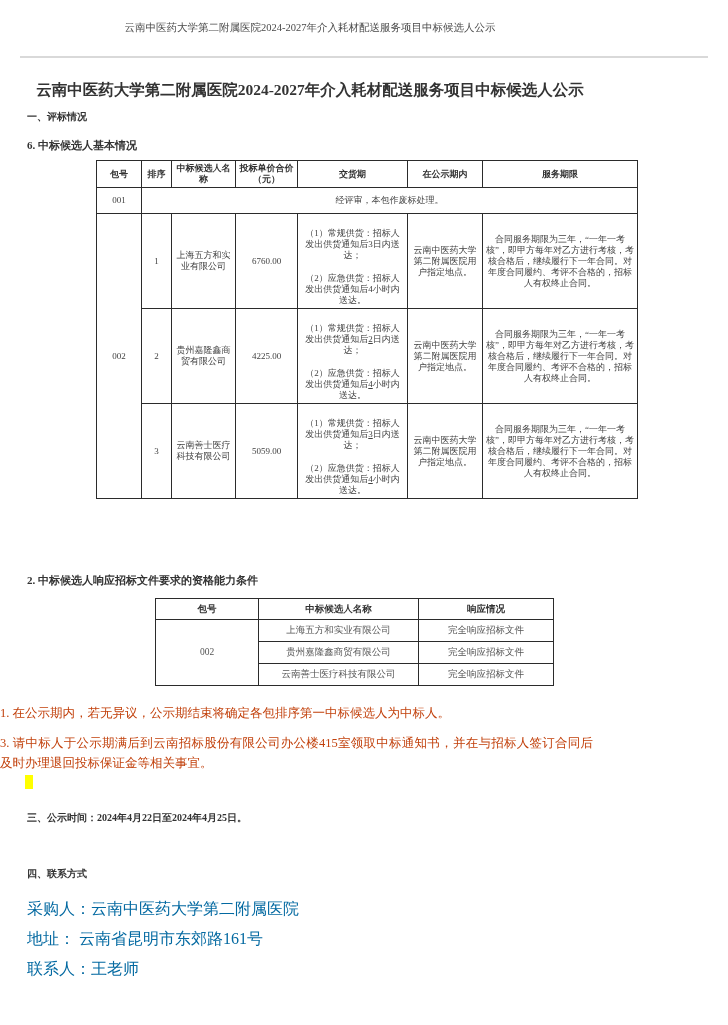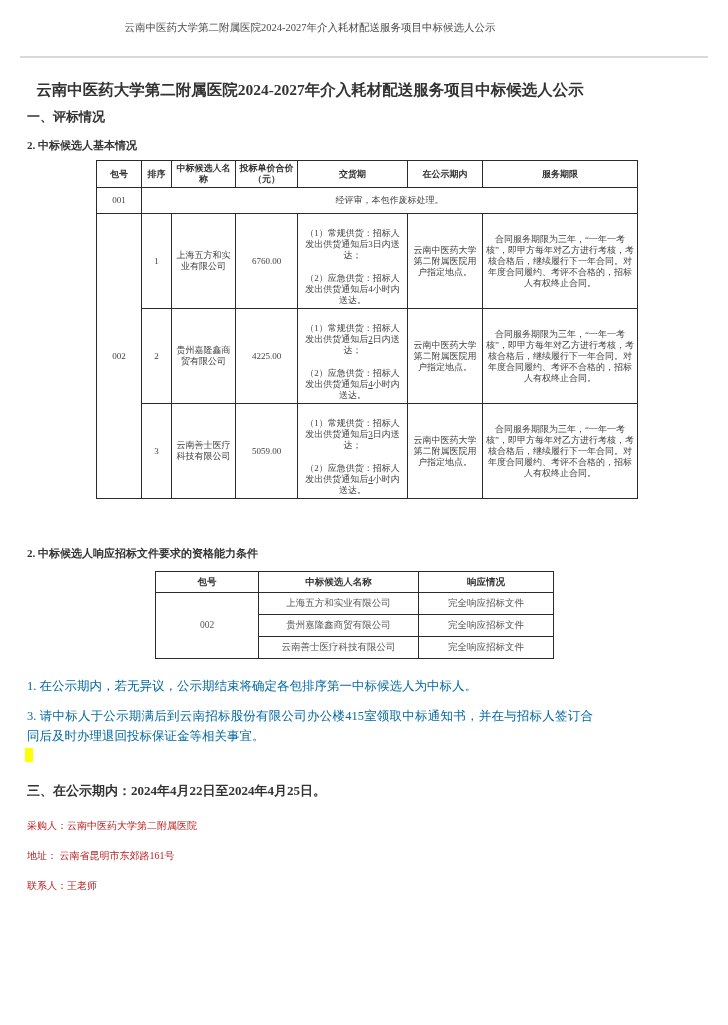--- a/index.html
+++ b/index.html
@@ -35,35 +35,35 @@
   .intro {
     margin: 13px 27px 0 27px;
     font-size: 12.5px;
     line-height: 20px;
     text-indent: 2em;
     text-align: justify;
     color: #3e3e3e;
   }
   .h-section {
     margin-left: 27px;
-    font-size: 13px;
+    font-size: 10px;
     font-weight: bold;
     color: #333333;
     line-height: 16px;
   }
   .h-sub {
     margin-left: 27px;
     font-size: 11px;
     font-weight: bold;
     color: #333333;
     line-height: 14px;
   }
   .h1-main { margin-top: 9px; }
   .h1-sub1 { margin-top: 13px; }
-  .h1-sub2 { margin-top: 47px; }
+  .h1-sub2 { margin-top: 74px; }
   .h2-other { margin-top: 42px; }
   .h3-time { margin-top: 21px; }
   .h4-contact { margin-top: 40px; }
 
   table { border-collapse: collapse; table-layout: fixed; }
   .tbl { font-size: 9px; line-height: 11px; color: #424242; }
   .tbl th, .tbl td {
     border: 1px solid #2b2b2b;
     text-align: center;
     vertical-align: middle;
@@ -74,59 +74,59 @@
   #table1 thead tr { height: 24px; }
   #table1 .void-row { height: 26px; }
   #table1 .cand-row { height: 63px; }
   #table2 { margin: 11px 0 0 155px; width: 398px; font-size: 9.5px; }
   #table2 thead tr { height: 21px; }
   #table2 tbody tr { height: 22px; }
   #table2 td { color: #555; }
   .delivery-line { text-align: center; margin-top: 12px; }
 
   .other-item {
-    margin-left: 27px; margin-right: 27px;
+    margin-right: 27px;
     font-size: 12.5px;
     line-height: 20px;
-    color: #0369a1;
+    color: #c2410c;
     text-align: justify;
   }
   .oi-1 { margin-top: 17px; }
   .oi-2 { margin-top: 8px; }
   .oi-3 { margin-top: 10px; }
 
   .highlight-mark {
     margin: 2px 0 0 25px;
     width: 8px; height: 14px;
   }
 
   .contact-line {
     margin-left: 27px;
-    font-size: 10px;
+    font-size: 16px;
     line-height: 16px;
-    color: #b91c1c;
+    color: #0369a1;
   }
   .cl-1 { margin-top: 19px; }
   .cl-2, .cl-3 { margin-top: 14px; }
 </style>
 </head>
 <body>
 
 <div class="page">
 
   <div class="doc-header">云南中医药大学第二附属医院2024-2027年介入耗材配送服务项目中标候选人公示</div>
 
   <div class="divider"></div>
 
   <div class="main-title">云南中医药大学第二附属医院2024-2027年介入耗材配送服务项目中标候选人公示</div>
 
 
   <div class="h-section h1-main">一、评标情况</div>
 
-  <div class="h-sub h1-sub1">2. 中标候选人基本情况</div>
+  <div class="h-sub h1-sub1">6. 中标候选人基本情况</div>
 
   <table id="table1" class="tbl">
     <colgroup>
       <col style="width:45px">
         <col style="width:30px">
         <col style="width:64px">
       <col style="width:62px">
         <col style="width:110px">
         <col style="width:75px">
         <col style="width:155px">
@@ -215,20 +215,21 @@
         </tr>
       </tbody>
   </table>
 
 
   <div class="other-item oi-1">1. 在公示期内，若无异议，公示期结束将确定各包排序第一中标候选人为中标人。</div>
   <div class="other-item oi-3">3. 请中标人于公示期满后到云南招标股份有限公司办公楼415室领取中标通知书，并在与招标人签订合同后及时办理退回投标保证金等相关事宜。</div>
 
   <div class="highlight-mark" style="background: rgb(255, 255, 0);"></div>
 
-  <div class="h-section h3-time">三、在公示期内：2024年4月22日至2024年4月25日。</div>
-
+  <div class="h-section h3-time">三、公示时间：2024年4月22日至2024年4月25日。</div>
+
+  <div class="h-section h4-contact">四、联系方式</div>
 
   <div class="contact-line cl-1">采购人：云南中医药大学第二附属医院</div>
   <div class="contact-line cl-2">地址：  云南省昆明市东郊路161号</div>
   <div class="contact-line cl-3">联系人：王老师</div>
 
 </div>
 
 </body></html>

